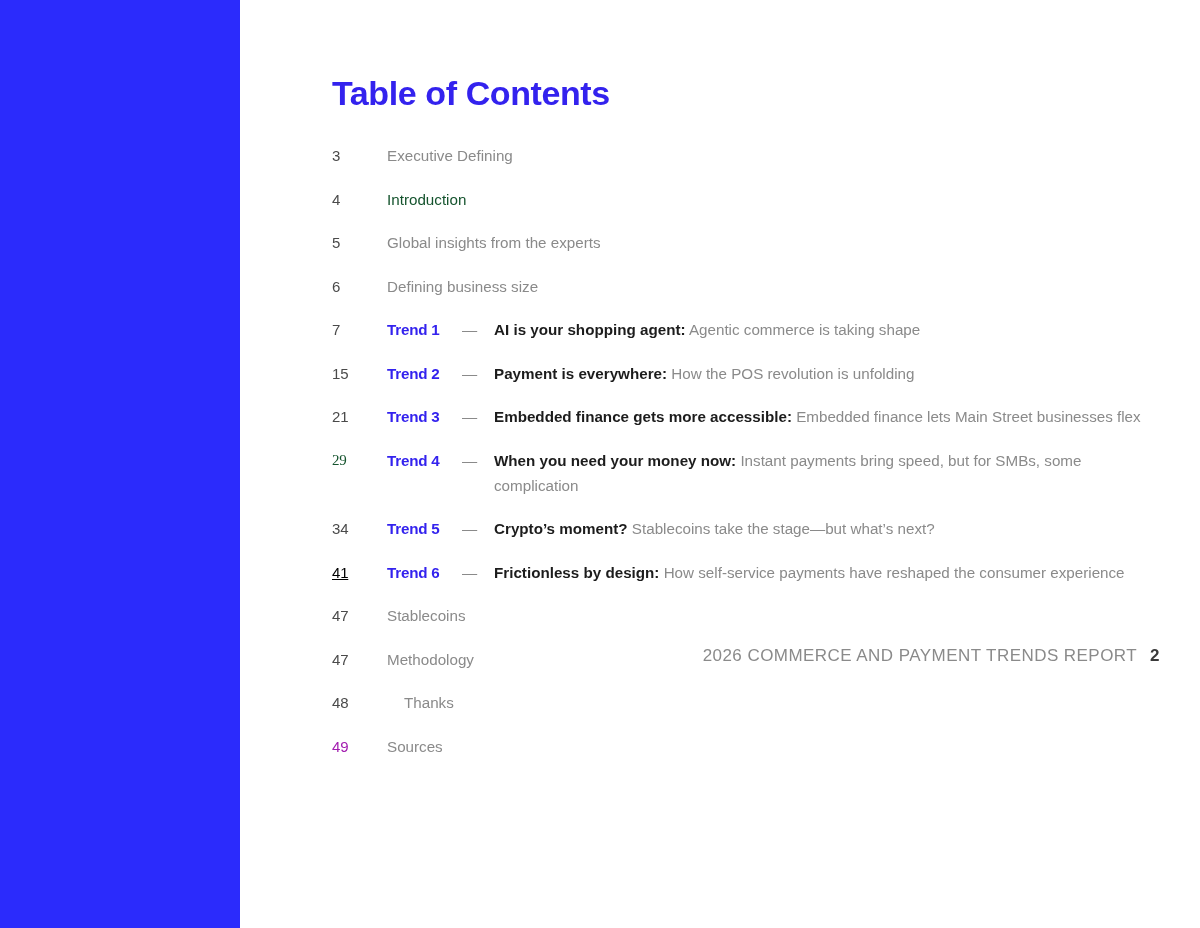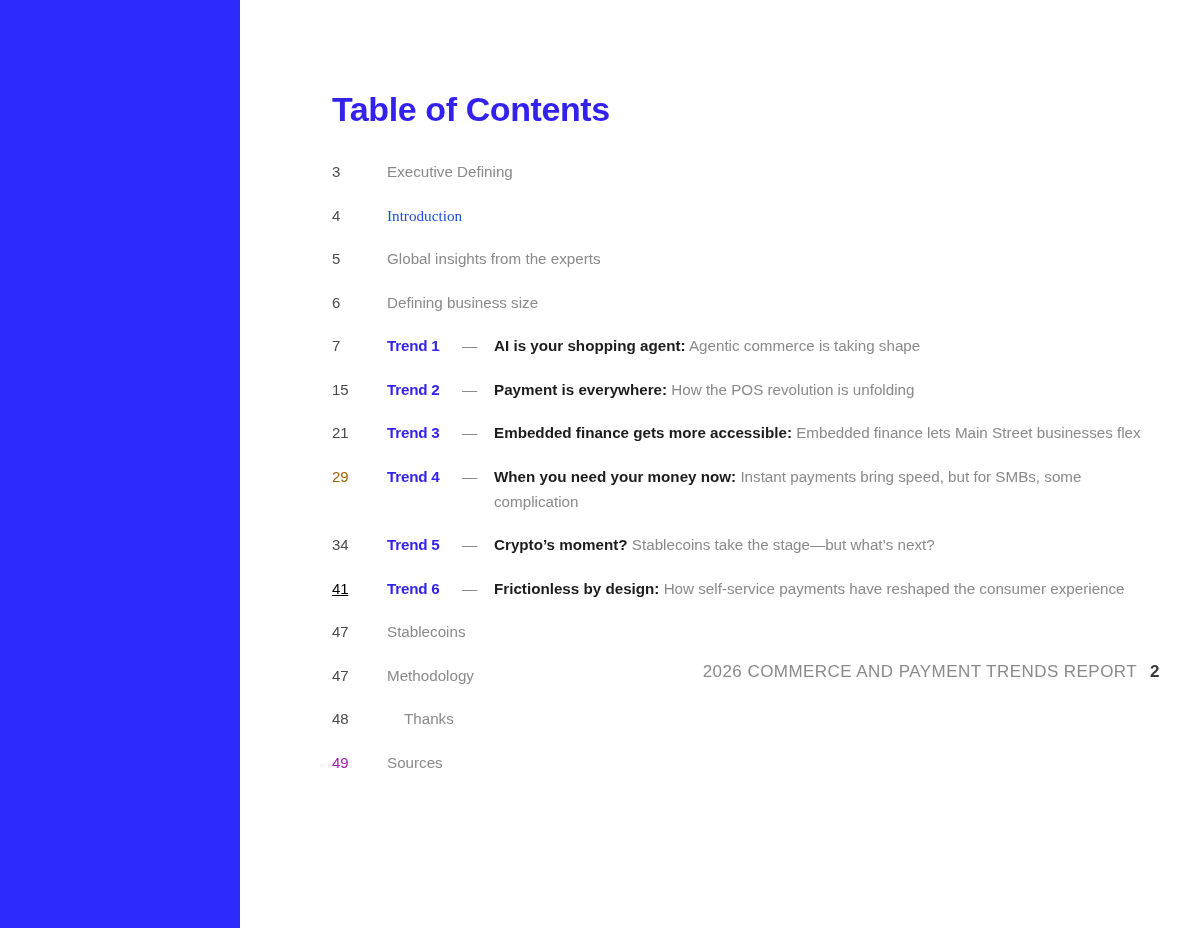--- a/index.html
+++ b/index.html
@@ -23,21 +23,21 @@
     top: 0;
     width: 240px;
     height: 928px;
     background: #2b2bfc;
   }
 
   
   #content {
     position: absolute;
     left: 332px;
-    top: 16px;
+    top: 0;
     width: 828px;
     height: 708px;
   }
 
   #page-title {
     position: absolute;
     left: 0;
     top: 76px;
     font-size: 34px;
     font-weight: bold;
@@ -137,21 +137,21 @@
 
   <h1 id="page-title" style="color: rgb(51, 34, 238);">Table of Contents</h1>
 
   <div id="toc-list">
       <div class="toc-row row-plain">
         <span class="row-page" style="color: rgb(74, 74, 74);">3</span>
         <span class="row-body" style="color: rgb(138, 138, 138);"><span>Executive Defining</span></span>
       </div>
       <div class="toc-row row-plain">
         <span class="row-page" style="color: rgb(74, 74, 74);">4</span>
-        <span class="row-body" style="color: #1d4ed8; font-family: Liberation Serif, serif;"><span>Introduction</span></span>
+        <span class="row-body" style="color: #14532d;"><span>Introduction</span></span>
       </div>
       <div class="toc-row row-plain">
         <span class="row-page" style="color: rgb(74, 74, 74);">5</span>
         <span class="row-body" style="color: rgb(138, 138, 138);"><span>Global insights from the experts</span></span>
       </div>
       <div class="toc-row row-plain">
         <span class="row-page" style="color: rgb(74, 74, 74);">6</span>
         <span class="row-body" style="color: rgb(138, 138, 138);"><span>Defining business size</span></span>
       </div>
       <div class="toc-row trend-row">
@@ -160,21 +160,21 @@
       </div>
       <div class="toc-row trend-row">
         <span class="row-page" style="color: rgb(74, 74, 74);">15</span>
         <span class="row-body"><span class="trend-label" style="color: rgb(51, 34, 238);">Trend 2</span><span class="trend-dash" style="color: rgb(138, 138, 138);">—</span><span class="trend-text-wrap"><span class="trend-title" style="color: rgb(28, 28, 28);">Payment is everywhere:</span><span class="trend-desc" style="color: rgb(138, 138, 138);"> How the POS revolution is unfolding</span></span></span>
       </div>
       <div class="toc-row trend-row">
         <span class="row-page" style="color: rgb(74, 74, 74);">21</span>
         <span class="row-body"><span class="trend-label" style="color: rgb(51, 34, 238);">Trend 3</span><span class="trend-dash" style="color: rgb(138, 138, 138);">—</span><span class="trend-text-wrap"><span class="trend-title" style="color: rgb(28, 28, 28);">Embedded finance gets more accessible:</span><span class="trend-desc" style="color: rgb(138, 138, 138);"> Embedded finance lets Main Street businesses flex</span></span></span>
       </div>
       <div class="toc-row trend-row">
-        <span class="row-page" style="color: #a16207;">29</span>
+        <span class="row-page" style="color: #14532d; font-family: Liberation Serif, serif;">29</span>
         <span class="row-body"><span class="trend-label" style="color: rgb(51, 34, 238);">Trend 4</span><span class="trend-dash" style="color: rgb(138, 138, 138);">—</span><span class="trend-text-wrap"><span class="trend-title" style="color: rgb(28, 28, 28);">When you need your money now:</span><span class="trend-desc" style="color: rgb(138, 138, 138);"> Instant payments bring speed, but for SMBs, some complication</span></span></span>
       </div>
       <div class="toc-row trend-row">
         <span class="row-page" style="color: rgb(74, 74, 74);">34</span>
         <span class="row-body"><span class="trend-label" style="color: rgb(51, 34, 238);">Trend 5</span><span class="trend-dash" style="color: rgb(138, 138, 138);">—</span><span class="trend-text-wrap"><span class="trend-title" style="color: rgb(28, 28, 28);">Crypto’s moment?</span><span class="trend-desc" style="color: rgb(138, 138, 138);"> Stablecoins take the stage—but what’s next?</span></span></span>
       </div>
       <div class="toc-row trend-row">
         <span class="row-page" style="color: #000000; text-decoration: underline;">41</span>
         <span class="row-body"><span class="trend-label" style="color: rgb(51, 34, 238);">Trend 6</span><span class="trend-dash" style="color: rgb(138, 138, 138);">—</span><span class="trend-text-wrap"><span class="trend-title" style="color: rgb(28, 28, 28);">Frictionless by design:</span><span class="trend-desc" style="color: rgb(138, 138, 138);"> How self-service payments have reshaped the consumer experience</span></span></span>
       </div>

